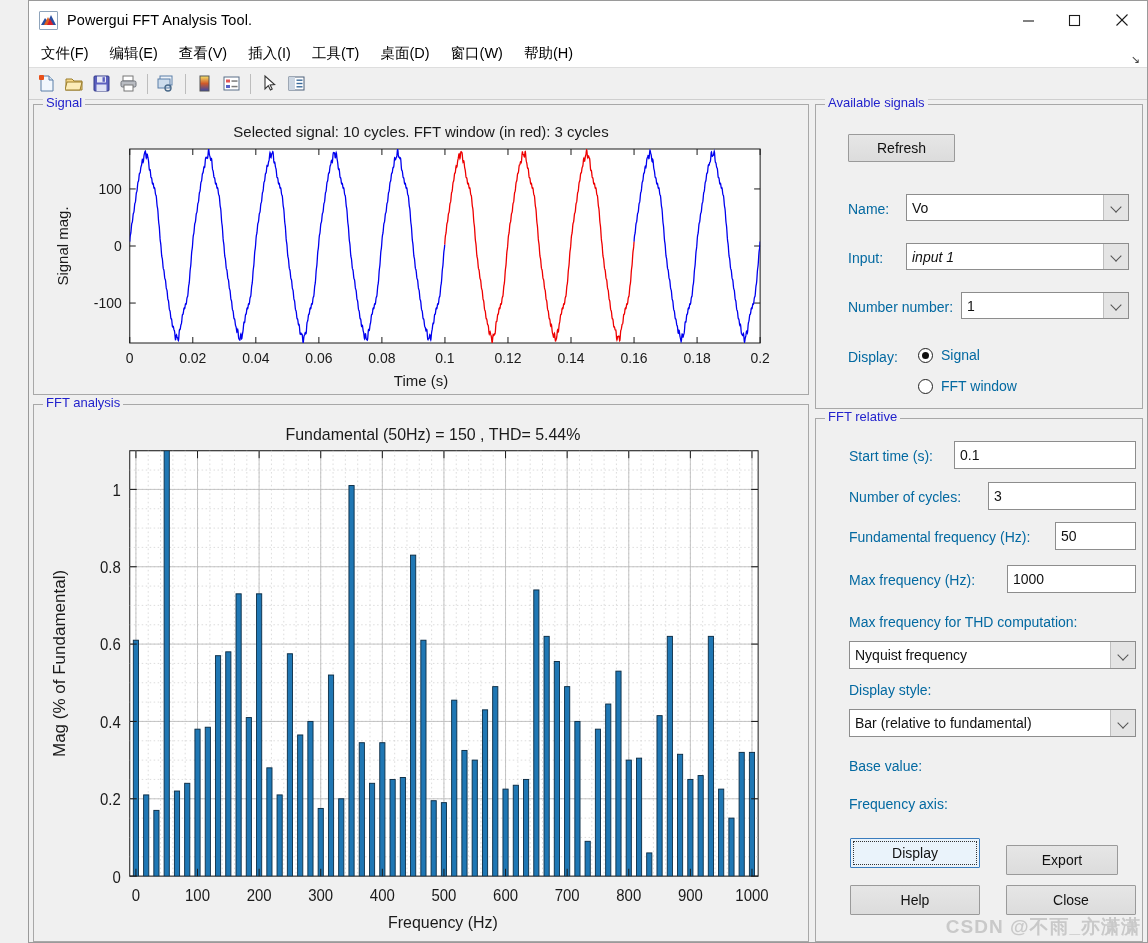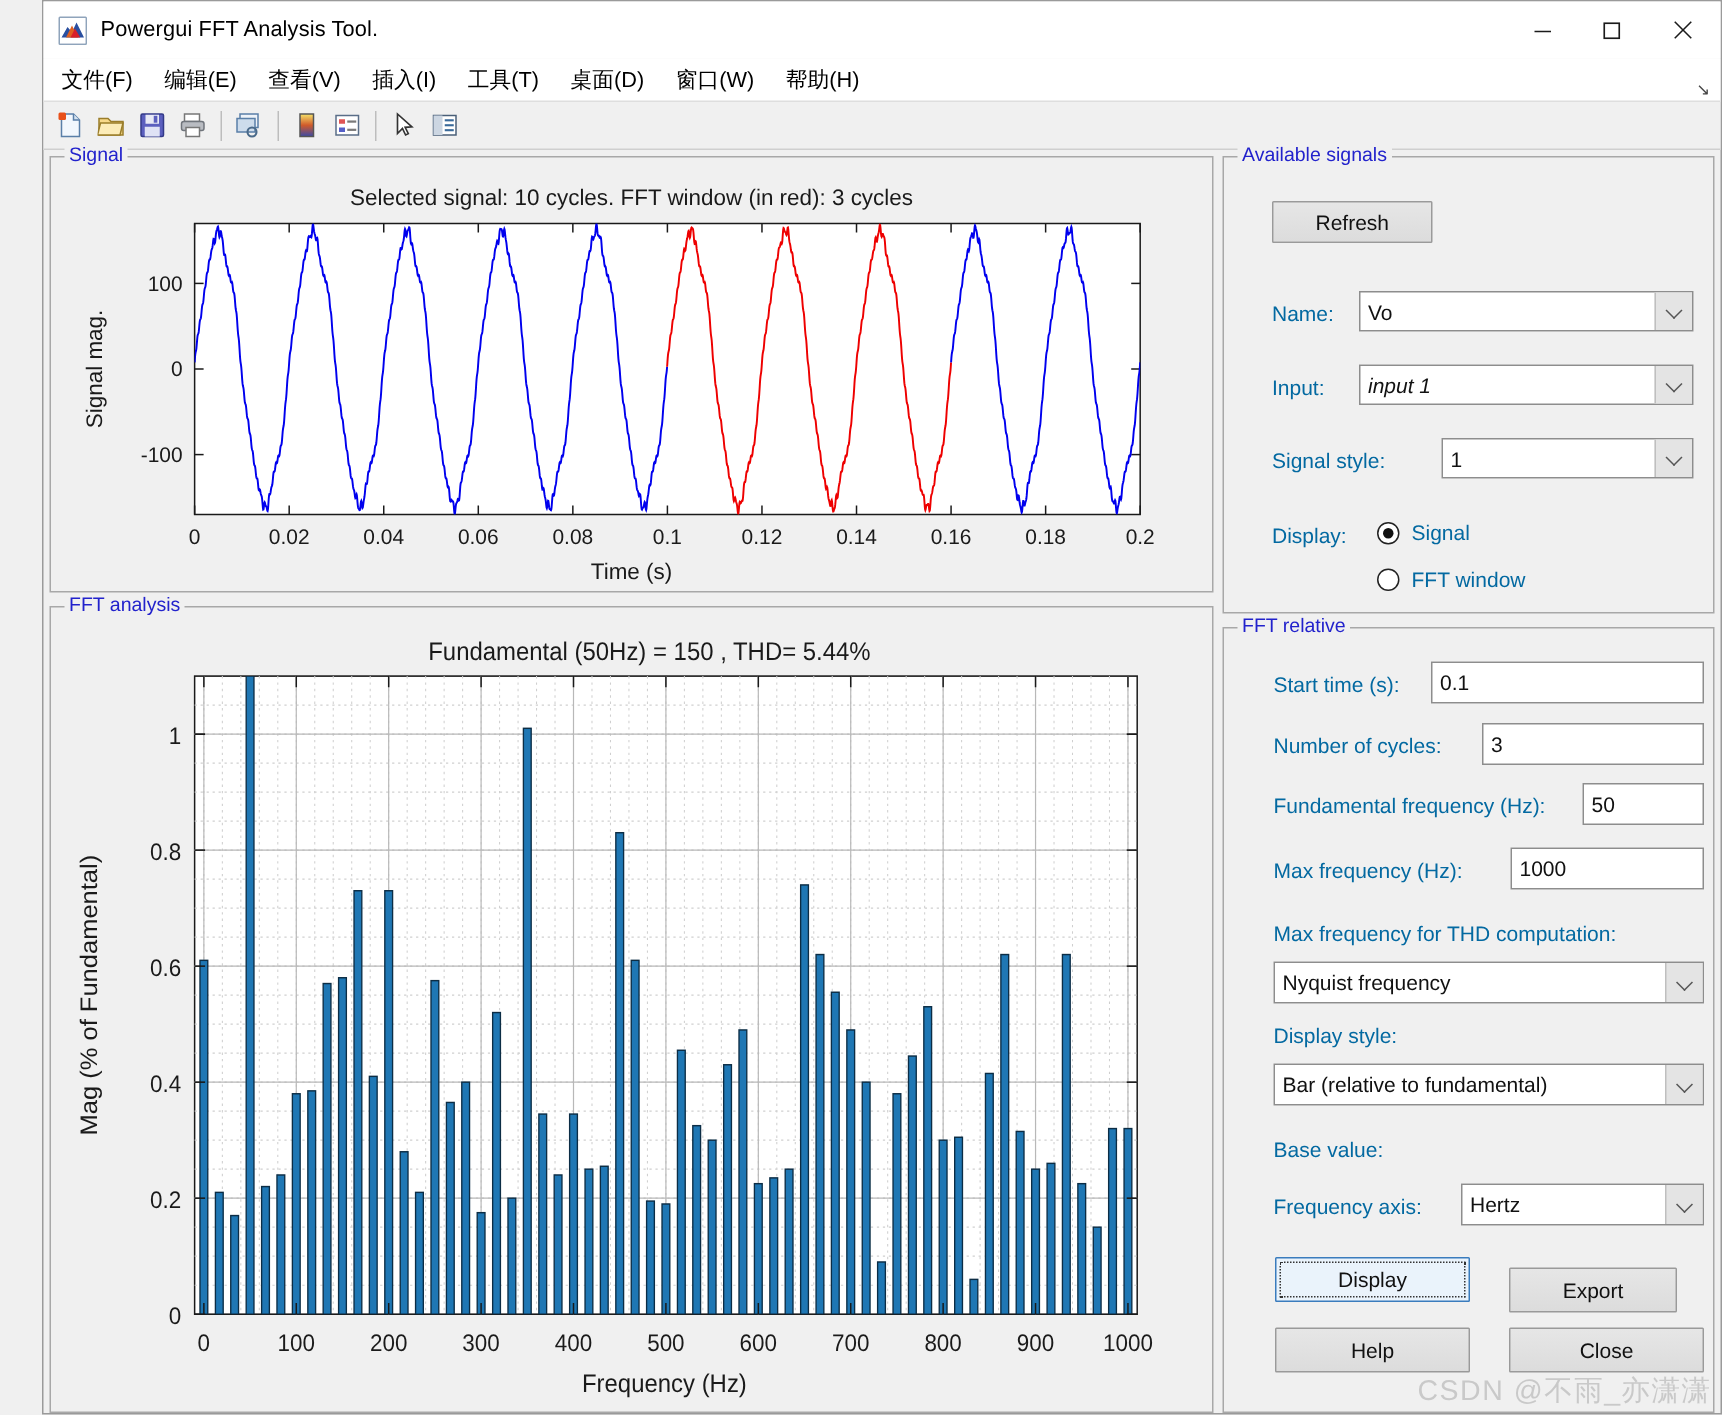--- a/index.html
+++ b/index.html
@@ -151,20 +151,21 @@
   }
   .rad-o.on:after{
     content:"";position:absolute;left:3px;top:3px;width:7px;height:7px;
     border-radius:50%;background:#111;
   }
   .watermark{
     position:absolute;right:6px;bottom:2px;
     font-size:19px;color:#c9c9c9;
     letter-spacing:1px;white-space:nowrap;
     pointer-events:none;
+    font-weight:bold;
   }
 </style>
 </head>
 <body>
 
 <div class="window">
 
   <div class="titlebar">
     <div class="app-icon">
       <svg class="wave" viewBox="0 0 17 17">
@@ -604,21 +605,21 @@
         </div>
 
         <span class="lbl" style="position:absolute;left:32px;top:145px;">Input:</span>
         <div class="combo" style="position:absolute;left:90px;top:138px;width:223px;height:27px;font-style:italic;">
           <span>input 1</span>
           <span class="arrowbox">
               <i class="chev"></i>
             </span>
         </div>
 
-        <span class="lbl" style="position:absolute;left:32px;top:194px;">Signal style:</span>
+        <span class="lbl" style="position:absolute;left:32px;top:194px;">Number number:</span>
         <div class="combo" style="position:absolute;left:145px;top:187px;width:168px;height:27px;">
           <span>1</span>
           <span class="arrowbox">
               <i class="chev"></i>
             </span>
         </div>
 
         <span class="lbl" style="position:absolute;left:32px;top:244px;">Display:</span>
         <div class="radio" style="position:absolute;left:102px;top:242px;">
           <span class="rad-o on"></span>
@@ -665,26 +666,20 @@
         <div class="combo" style="position:absolute;left:33px;top:290px;width:287px;height:28px;">
           <span>Bar (relative to fundamental)</span>
           <span class="arrowbox">
               <i class="chev"></i>
             </span>
         </div>
 
         <span class="lbl" style="position:absolute;left:33px;top:339px;">Base value:</span>
 
         <span class="lbl" style="position:absolute;left:33px;top:377px;">Frequency axis:</span>
-        <div class="combo" style="position:absolute;left:158px;top:370px;width:162px;height:28px;">
-          <span>Hertz</span>
-          <span class="arrowbox">
-              <i class="chev"></i>
-            </span>
-        </div>
 
         <div class="btn default" style="position:absolute;left:34px;top:419px;width:130px;height:30px;">
           <span>Display</span>
         </div>
         <div class="btn" style="position:absolute;left:190px;top:426px;width:112px;height:30px;">
           <span>Export</span>
         </div>
         <div class="btn" style="position:absolute;left:34px;top:466px;width:130px;height:30px;">
           <span>Help</span>
         </div>

